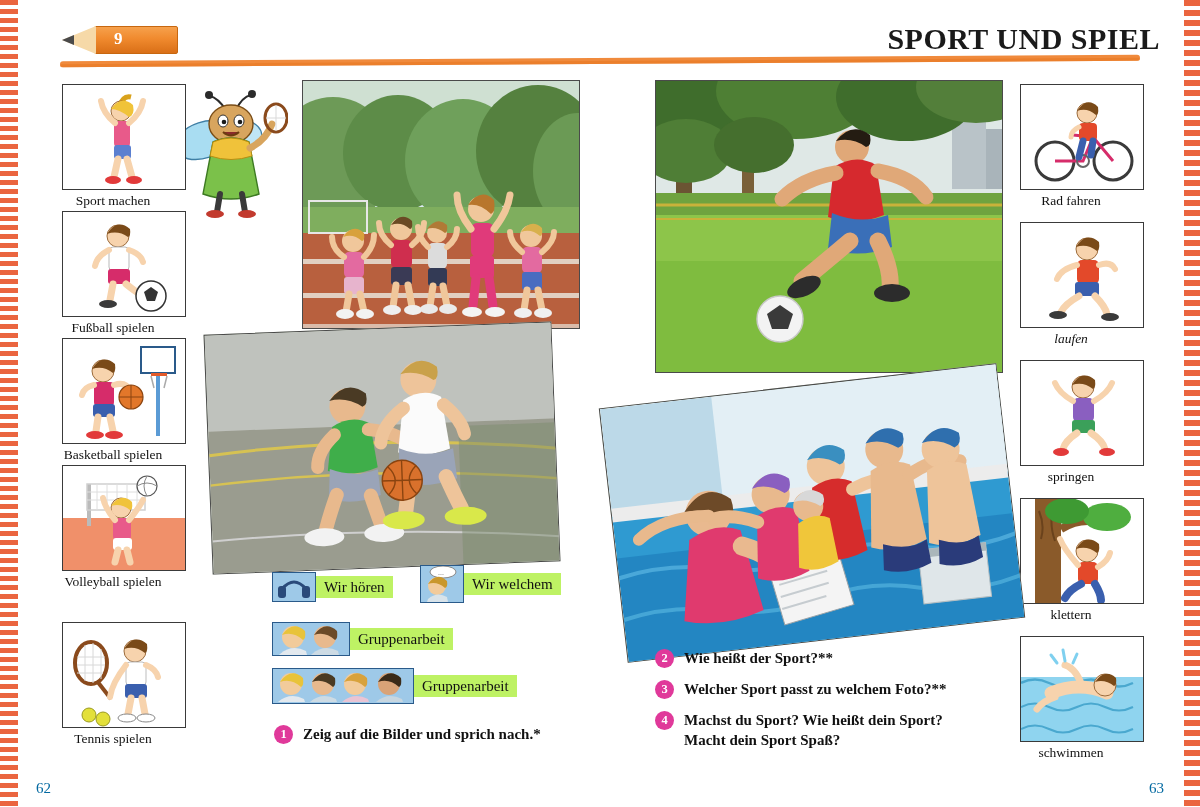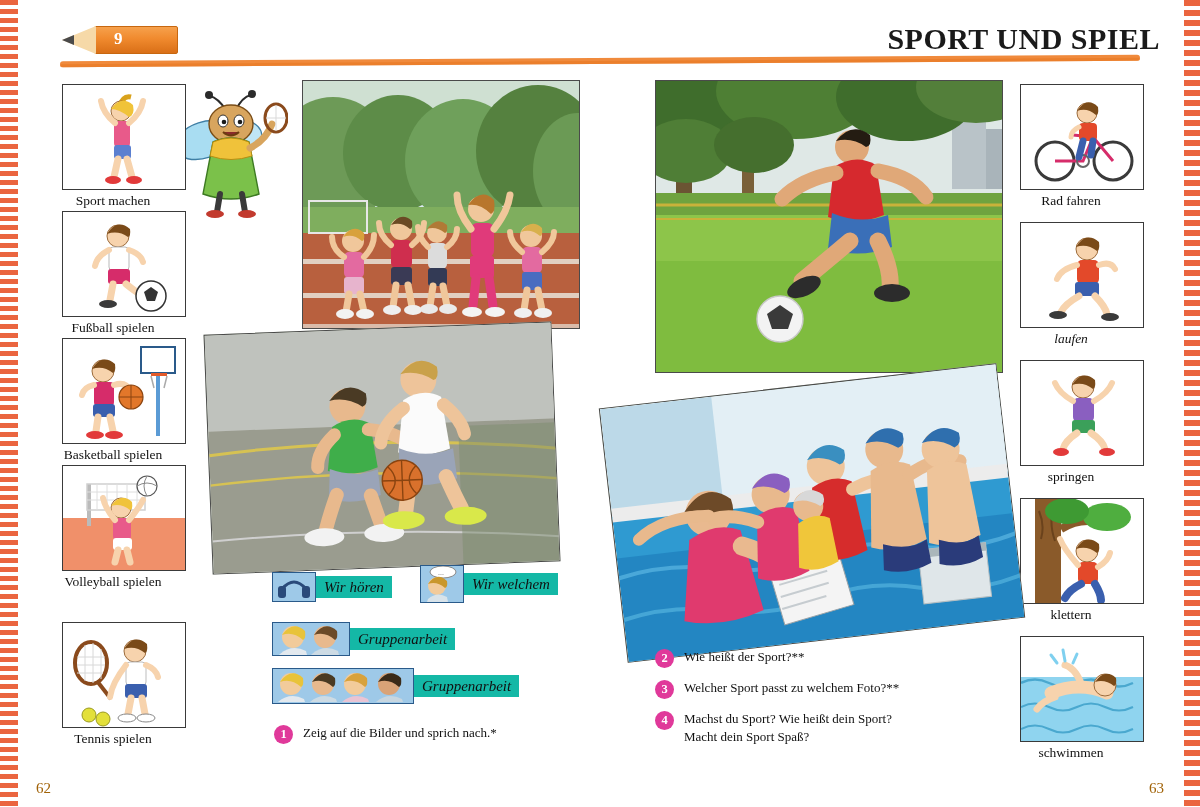--- a/index.html
+++ b/index.html
@@ -76,21 +76,21 @@
     position: absolute; right: 40px; top: 22px;
     font-family: "Liberation Serif", serif;
     font-size: 30px; font-weight: bold; color: #1a1a1a;
     letter-spacing: .5px;
     font-variant: small-caps;
   }
 
   .page-num {
     position: absolute; bottom: 10px;
     font-family: "Liberation Serif", serif;
-    font-size: 15px; color: #a16207;
+    font-size: 15px; color: #0369a1;
   }
   .page-num.left { left: 36px; }
   .page-num.right { right: 36px; }
 
   
   .vocab {
     position: absolute;
     width: 102px;
   }
   .vocab .frame {
@@ -123,44 +123,43 @@
 
   
   .method-row { position: absolute; display: flex; align-items: center; }
   .method-icon {
     border: 1px solid #2a5a8a;
     background: linear-gradient(to bottom, #bcd9f2, #7fb4e0);
     position: relative;
     overflow: hidden;
   }
   .yellow-label {
-    background: #14b8a6;
+    background: #bef264;
     font-family: "Liberation Serif", serif;
-    font-style: italic;
     font-size: 15px;
     color: #111;
     padding: 2px 8px 2px 8px;
     white-space: nowrap;
     line-height: 1.2;
   }
 
   
   .task { position: absolute; display: flex; align-items: flex-start; }
   .task .bullet {
     width: 19px; height: 19px; border-radius: 50%;
     background: #e0399a;
     color: #fff; font-family: "Liberation Serif", serif;
     font-size: 12.5px; font-weight: bold;
     display: flex; align-items: center; justify-content: center;
     flex: 0 0 auto; margin-top: 1px;
   }
   .task .txt {
     margin-left: 10px;
     font-family: "Liberation Serif", serif;
-    font-size: 13px; font-weight: normal; color: #111;
+    font-size: 15px; font-weight: bold; color: #111;
     line-height: 1.35;
   }
   .task .txt .l2 { display: block; }
 
   
   .bee { position: absolute; left: 168px; top: 88px; width: 120px; height: 130px; }
 </style>
 </head>
 <body>
 

